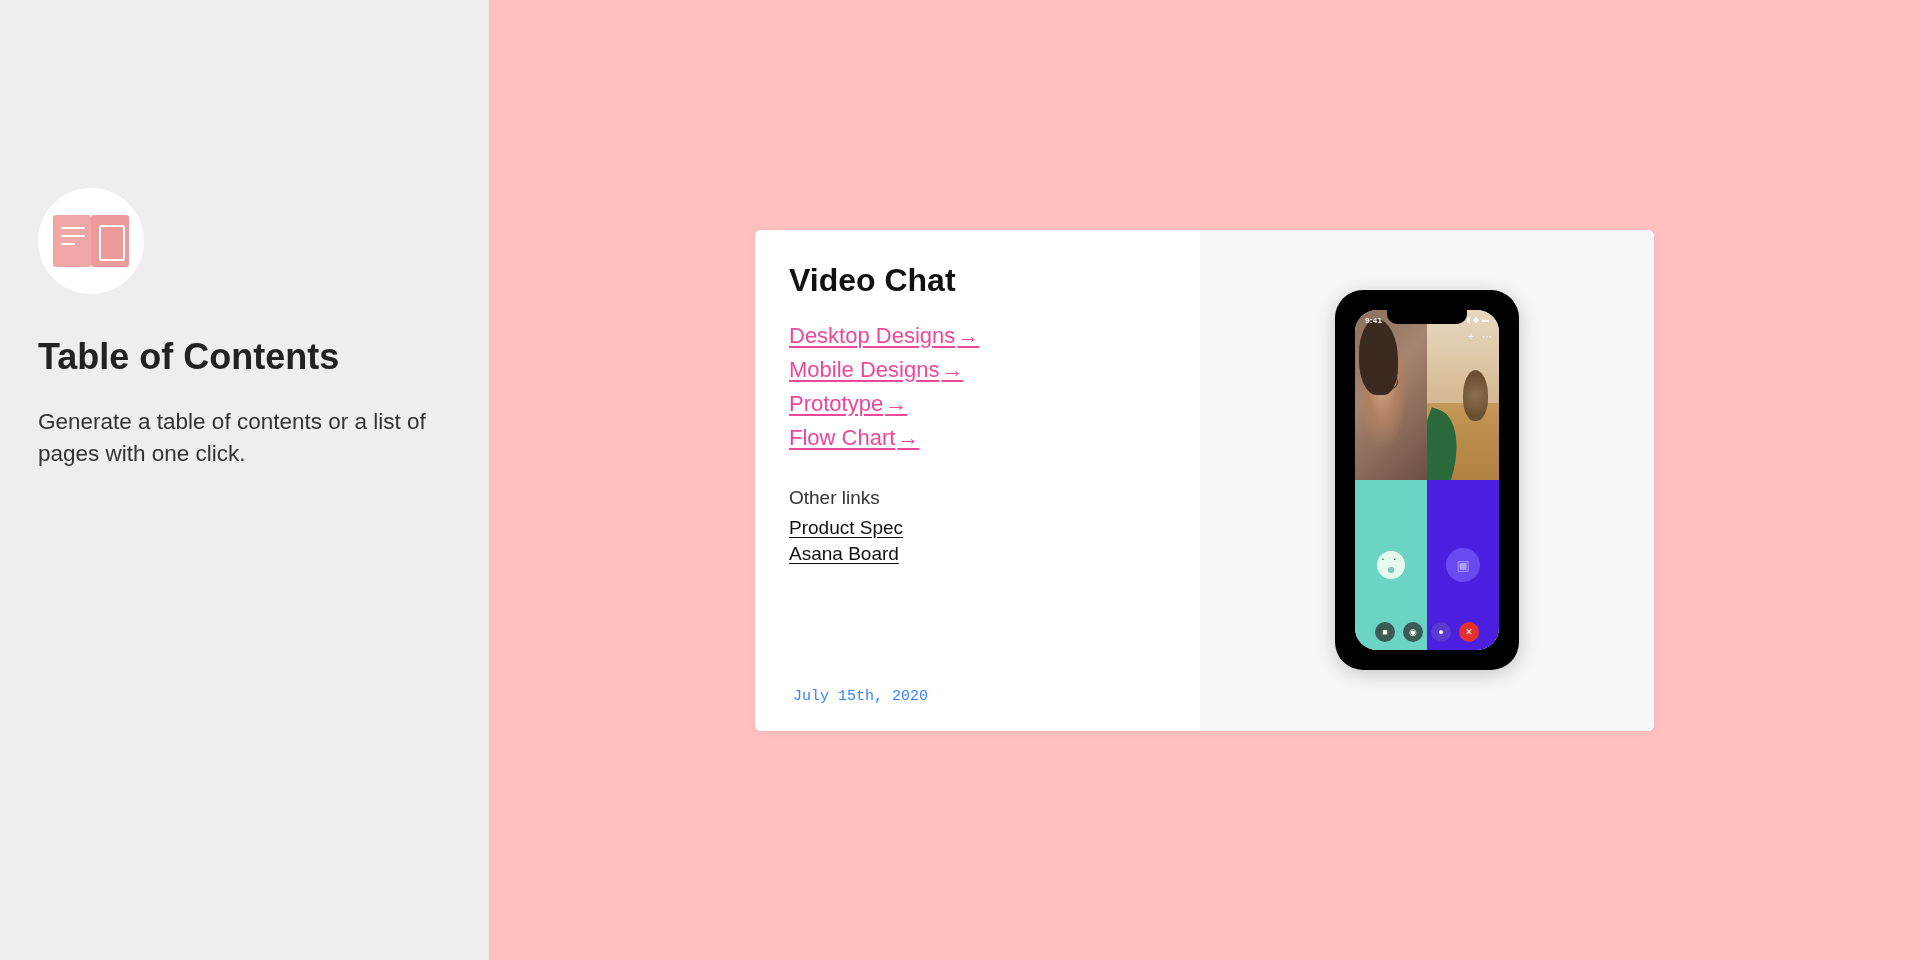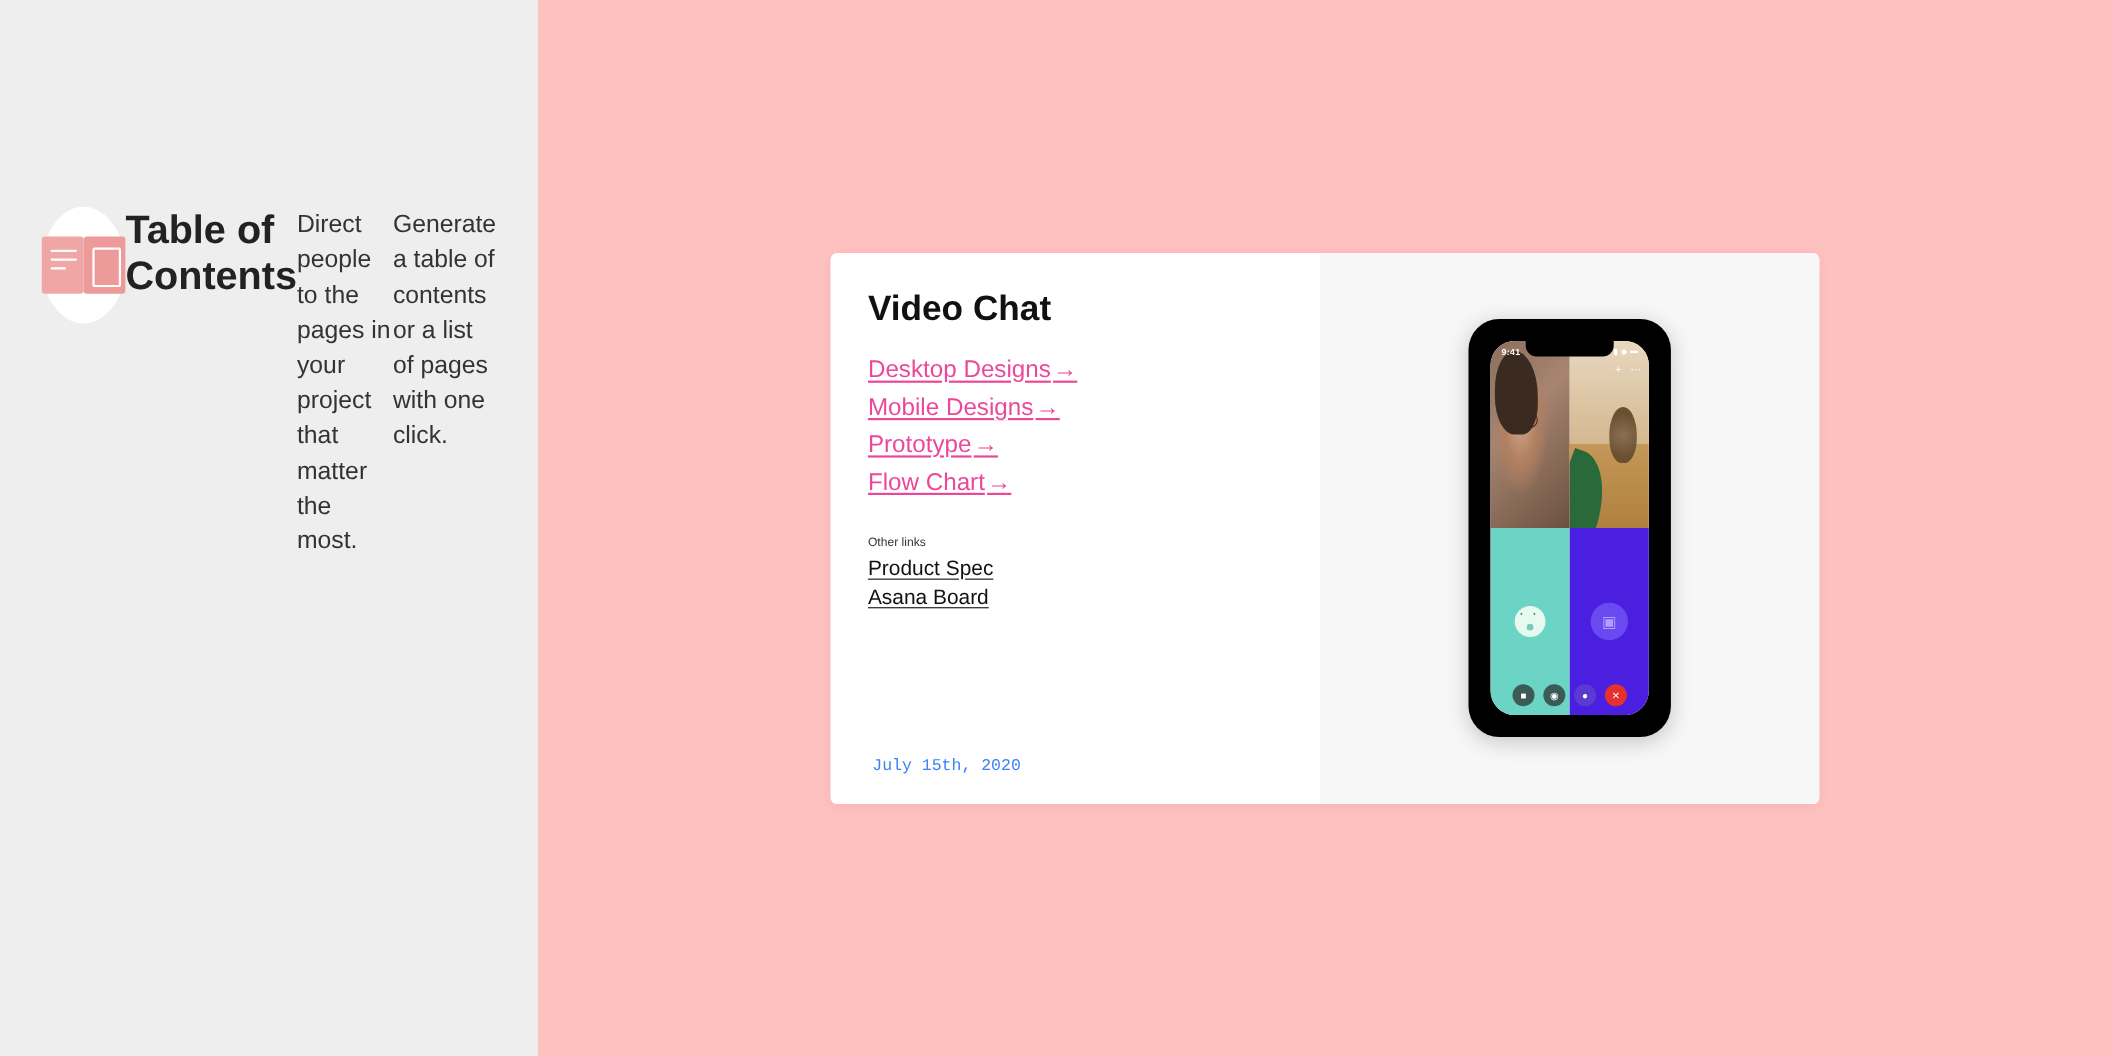--- a/index.html
+++ b/index.html
@@ -9,21 +9,21 @@
   height: 960px;
   display: flex;
   overflow: hidden;
 }
 .left-panel {
   width: 489px;
   height: 100%;
   background: #eeeeee;
   padding: 188px 38px 0 38px;
   display: flex;
-  flex-direction: row;
+  flex-direction: column;
 }
 .icon-wrap {
   width: 106px;
   height: 106px;
   background: #fff;
   border-radius: 50%;
   display: flex;
   align-items: center;
   justify-content: center;
   margin-bottom: 42px;
@@ -122,21 +122,21 @@
   font-size: 22px;
   color: #ec4899;
   text-decoration: underline;
   text-underline-offset: 3px;
   margin-bottom: 8px;
   display: inline-block;
   width: fit-content;
 }
 .arrow { margin-left: 2px; }
 .other-heading {
-  font-size: 11px;
+  font-size: 19px;
   color: #333;
   margin-top: 28px;
   margin-bottom: 8px;
 }
 .other-link {
   font-size: 19px;
   color: #111;
   text-decoration: underline;
   text-underline-offset: 3px;
   margin-bottom: 4px;
@@ -377,21 +377,20 @@
 <div class="left-panel">
   <div class="icon-wrap">
     <div class="book-icon">
       <div class="book-left">
         <span class="book-line3"></span>
       </div>
       <div class="book-right"></div>
     </div>
   </div>
   <h1 class="left-title">Table of Contents</h1>
-  <p class="left-desc">Direct people to the pages in your project that matter the most.</p>
   <p class="left-desc">Generate a table of contents or a list of pages with one click.</p>
 </div>
 
 <div class="right-panel">
   <div class="card">
     <div class="card-left">
       <h2 class="card-title">Video Chat</h2>
 
       <a class="nav-link">
         <span>Desktop Designs</span><span class="arrow">→</span>

